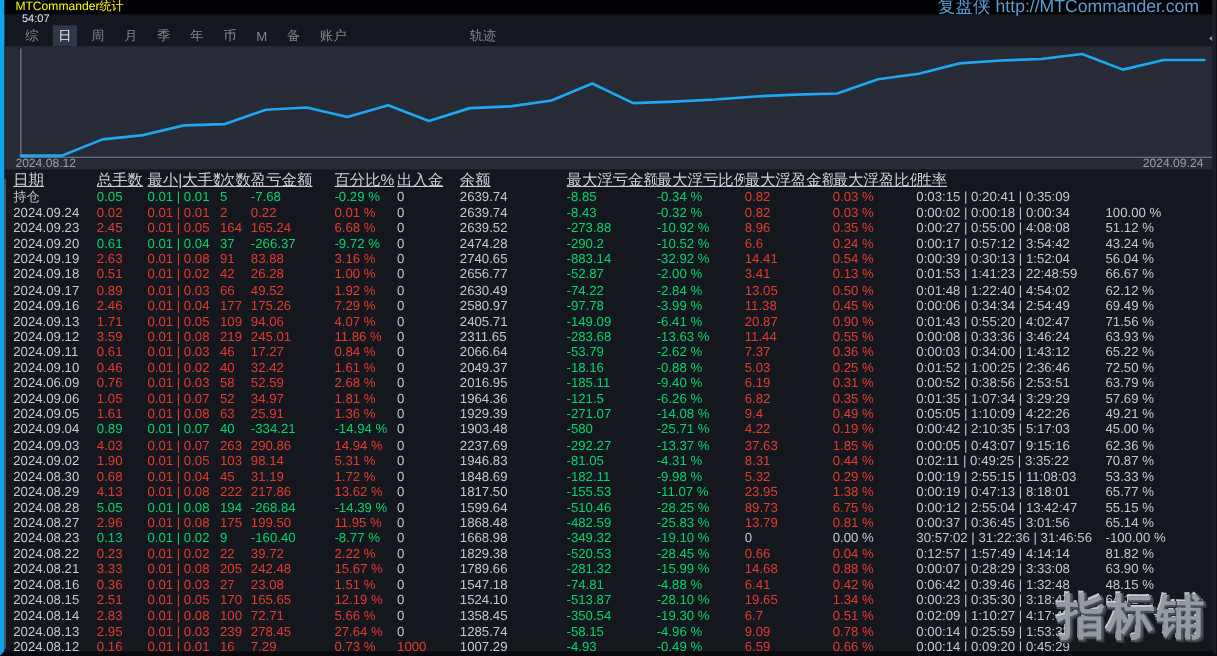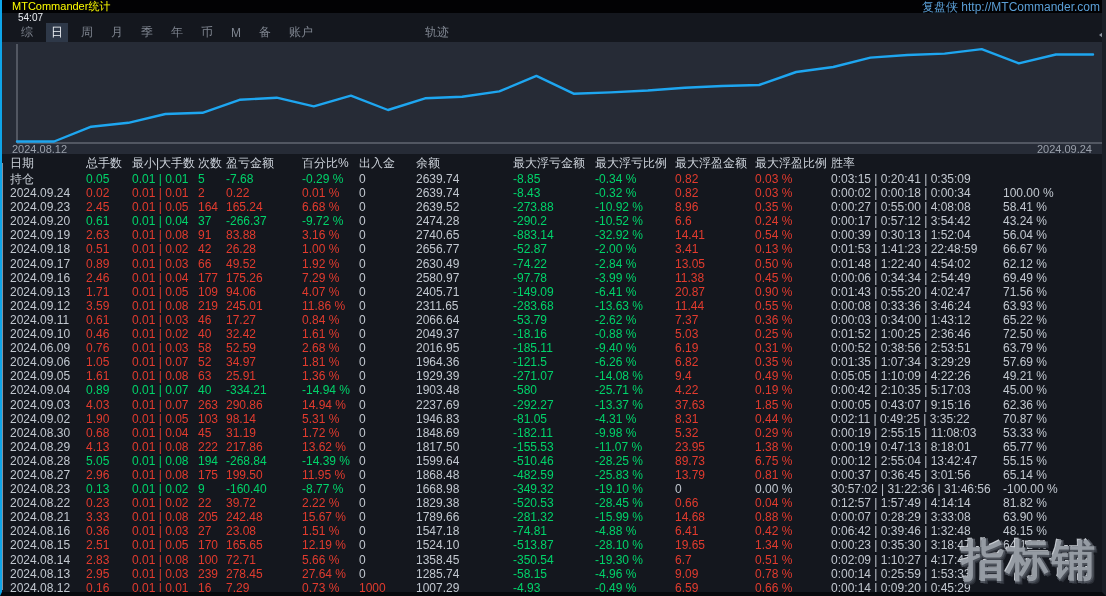--- a/index.html
+++ b/index.html
@@ -1,39 +1,39 @@
 <!DOCTYPE html>
 <html><head>
 <meta charset="utf-8">
 <style>
   html,body{margin:0;padding:0;background:#000;}
   *{box-sizing:border-box;}
   .window{
     position:relative;width:1106px;height:596px;overflow:hidden;
     background:#14171e;
     font-family:"Liberation Sans","DejaVu Sans",sans-serif;
-    border-left:2px solid #0ea5e9;border-right:4px solid #1b1f27;border-bottom:4px solid #07090d;
+    border-left:4px solid #0ea5e9;border-right:4px solid #1b1f27;border-bottom:4px solid #07090d;
   }
   .titlebar{position:absolute;left:0;top:0;width:100%;height:13px;background:#020204;}
   .app-title{position:absolute;left:10px;top:0;font-size:11px;line-height:13px;color:#ffff00;white-space:nowrap;}
-  .brand{position:absolute;right:2px;top:0;font-size:12px;line-height:14px;color:#5b9fd6;white-space:nowrap;cursor:pointer;}
+  .brand{position:absolute;right:12px;top:0;font-size:16px;line-height:14px;color:#5b9fd6;white-space:nowrap;cursor:pointer;}
   .clock{position:absolute;left:16px;top:12px;font-size:10px;color:#e8ebef;}
   .menubar{position:absolute;left:14px;top:24px;height:17px;display:flex;align-items:center;}
   .mi{color:#7f8590;font-size:12px;padding:1px 5px;margin-right:8px;white-space:nowrap;cursor:default;}
   .mi.sel{background:#2e3848;color:#eef1f5;}
   .mi.gap{margin-left:94px;}
   .chart{position:absolute;left:0;top:42px;width:1106px;height:112px;background:#262b36;}
   .chart svg{display:block;}
   .axis-label{position:absolute;font-size:11px;color:#9aa0ab;bottom:-1px;}
   .axis-label.left{left:10px;}
   .axis-label.right{right:16px;}
   .table{position:absolute;left:0;top:155px;width:1102px;height:441px;background:#14171e;}
   .trow{display:grid;grid-template-columns:76px 46px 66px 28px 76px 57px 57px 97px 82px 80px 80px 76px 172px 1fr;
         padding-left:8px;height:14.1px;line-height:14.2px;font-size:12px;white-space:nowrap;}
-  .thead .trow{height:17px;line-height:17px;color:#ccd2da;font-size:12px;}
+  .thead .trow{height:17px;line-height:17px;color:#ccd2da;font-size:14px;text-decoration:underline;}
   .cell{overflow:hidden;}
   .neutral{color:#c2c8d0;}
   .red{color:#e23b2e;}
   .green{color:#00d36a;}
   .left-line{position:absolute;left:0px;top:163px;height:427px;width:1px;background:#8b919c;}
   .watermark{
     position:absolute;right:6px;bottom:2px;font-size:44px;font-weight:bold;letter-spacing:1px;
     color:#9aa0a8;opacity:.97;
     text-shadow:2px 0 0 #50555e,0 2px 0 #50555e,2px 2px 0 #3c414a,3px 3px 0 #2c3038,-1px -1px 0 #cdd1d7;
     font-family:"Liberation Sans","DejaVu Sans",sans-serif;
@@ -134,21 +134,21 @@
           <span class="cell red">164</span>
           <span class="cell red">165.24</span>
           <span class="cell red">6.68 %</span>
           <span class="cell neutral">0</span>
           <span class="cell neutral">2639.52</span>
           <span class="cell green">-273.88</span>
           <span class="cell green">-10.92 %</span>
           <span class="cell red">8.96</span>
           <span class="cell red">0.35 %</span>
           <span class="cell neutral">0:00:27 | 0:55:00 | 4:08:08</span>
-          <span class="cell neutral">58.41 %</span>
+          <span class="cell neutral">51.12 %</span>
         </div>
         <div class="trow">
           <span class="cell neutral">2024.09.20</span>
           <span class="cell green">0.61</span>
           <span class="cell green">0.01 | 0.04</span>
           <span class="cell green">37</span>
           <span class="cell green">-266.37</span>
           <span class="cell green">-9.72 %</span>
           <span class="cell neutral">0</span>
           <span class="cell neutral">2474.28</span>

